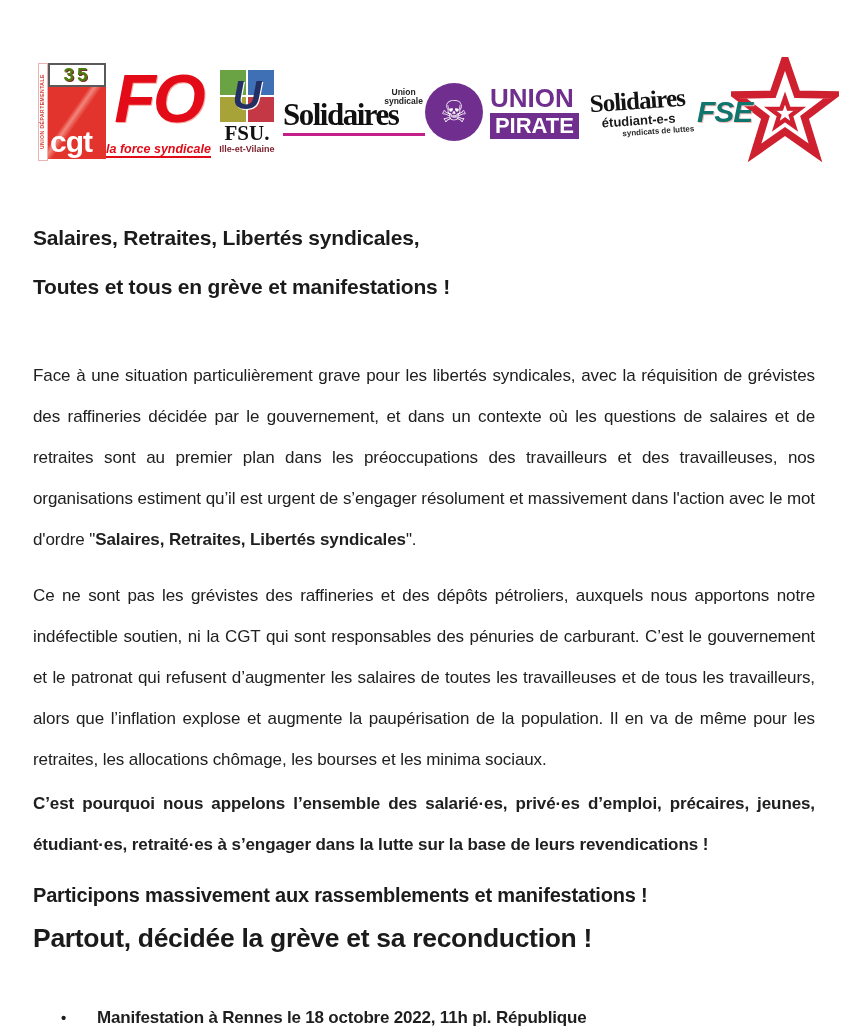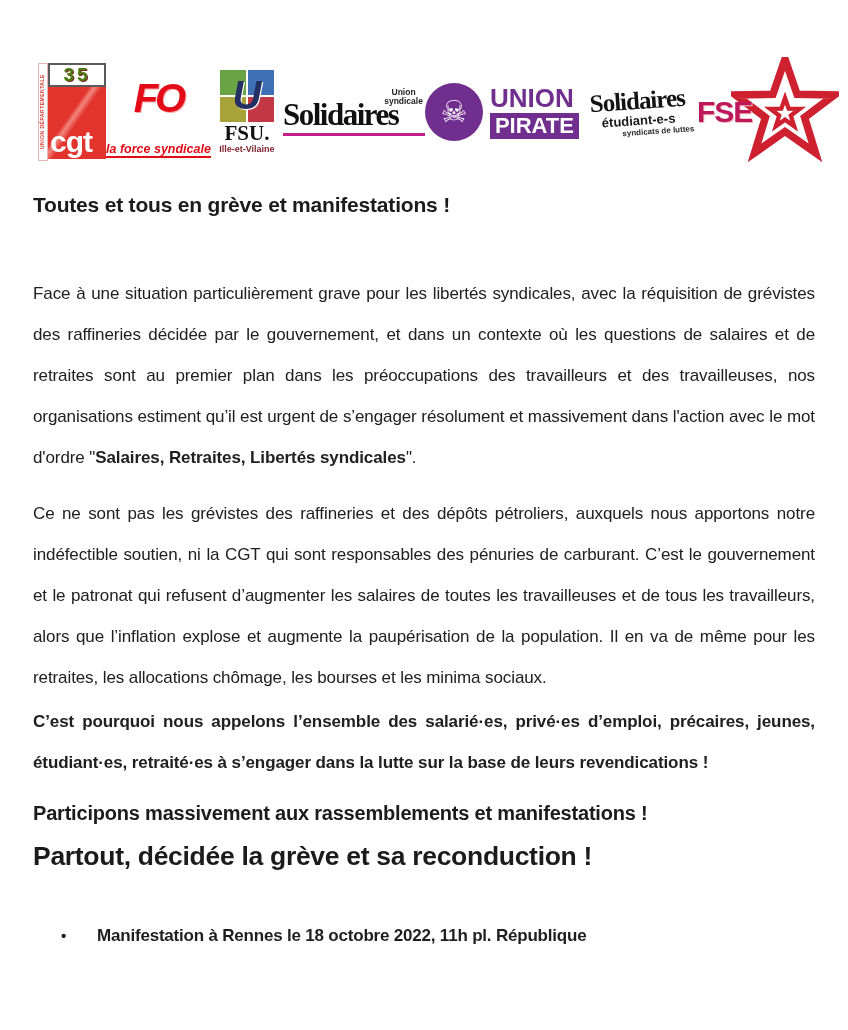--- a/index.html
+++ b/index.html
@@ -33,21 +33,21 @@
     width:58px; height:72px; background:#e2342c; position:relative;
     background-image:linear-gradient(125deg, rgba(255,255,255,0) 38%, rgba(255,200,190,.55) 43%, rgba(255,255,255,0) 50%);
   }
   .cgt-name {
     position:absolute; left:2px; bottom:0px; color:#fff;
     font-weight:800; font-size:30px; letter-spacing:-1px;
   }
   
   .logo-fo { text-align:center; padding-top:6px; }
   .fo-main {
-    color:#e30b17; font-size:40px; font-weight:800; font-style:italic;
+    color:#e30b17; font-size:68px; font-weight:800; font-style:italic;
     line-height:50px; letter-spacing:-3px; text-shadow:1px 1px 0 #f6a9a5;
   }
   .fo-sub {
     color:#e30b17; font-size:12.5px; font-weight:800; font-style:italic;
     border-bottom:2px solid #e30b17; display:inline-block; margin-top:19px;text-align:right;
   }
   
   .logo-fsu { width:72px; text-align:center; }
   .fsu-grid { width:54px; height:52px; margin:0 auto; position:relative; }
   .fsu-q { position:absolute; width:26px; height:25px; }
@@ -84,22 +84,22 @@
   }
   
   .logo-sole { transform:rotate(-4deg); width:118px; text-align:center; }
   .sole-name { font-family:"Liberation Serif", serif; font-weight:800; font-size:25px; letter-spacing:-1px; color:#131313; line-height:26px; }
   .sole-sub { font-size:13px; font-weight:800; color:#1a1a1a; line-height:14px; }
   .sole-tag { font-size:8px; font-weight:700; color:#2a2a2a; text-align:right; padding-right:4px; }
   
   .logo-fse { position:relative; width:142px; height:110px; }
   .fse-star { position:absolute; right:0; top:0; }
   .fse-name {
-    position:absolute; left:0; top:38px; color:#be185d; font-weight:800;
-    font-size:30px; letter-spacing:-1px; text-shadow:1px 1px 0 #f2b9b6;
+    position:absolute; left:0; top:38px; color:#0f766e; font-weight:800;
+    font-size:30px; font-style:italic; letter-spacing:-1px; text-shadow:1px 1px 0 #f2b9b6;
   }
   
   .content { padding:0 33px; }
   .h-main { font-size:21px; font-weight:800; letter-spacing:-.2px; color:#1b1b1b; }
   .h1a { margin-top:58px; }
   .h1b { margin-top:25px; }
   .para { margin-top:0; font-size:17px; line-height:41px; text-align:justify; letter-spacing:-.1px; color:#202020; }
   .p1 { margin-top:56px; }
   .p2 { margin-top:15px; }
   .p3 { margin-top:3px; font-weight:800; }
@@ -172,20 +172,21 @@
         <path d="M50,2 L61.2,34.6 L95.6,35.2 L68.1,55.9 L78.2,88.8 L50,69 L21.8,88.8 L31.9,55.9 L4.4,35.2 L38.8,34.6 Z" fill="#ffffff" stroke="#cf2030" stroke-width="7" stroke-linejoin="miter"></path>
         <path d="M50,38 L53.4,47.8 L63.7,48 L55.4,54.2 L58.5,64.1 L50,58.1 L41.5,64.1 L44.6,54.2 L36.3,48 L46.6,47.8 Z" fill="none" stroke="#cf2030" stroke-width="4"></path>
       </svg>
       <div class="fse-name">FSE</div>
     </div>
 
   </header>
 
   <main class="content">
 
+    <h1 class="h-main h1a">Salaires, Retraites, Libertés syndicales,</h1>
     <h1 class="h-main h1b">Toutes et tous en grève et manifestations !</h1>
 
     <p class="para p1"><span>Face à une situation particulièrement grave pour les libertés syndicales, avec la réquisition de grévistes des raffineries décidée par le gouvernement, et dans un contexte où les questions de salaires et de retraites sont au premier plan dans les préoccupations des travailleurs et des travailleuses, nos organisations estiment qu’il est urgent de s’engager résolument et massivement dans l'action avec le mot d'ordre "</span><span class="bold-inline">Salaires, Retraites, Libertés syndicales</span><span>".</span></p>
 
     <p class="para p2">Ce ne sont pas les grévistes des raffineries et des dépôts pétroliers, auxquels nous apportons notre indéfectible soutien, ni la CGT qui sont responsables des pénuries de carburant. C’est le gouvernement et le patronat qui refusent d’augmenter les salaires de toutes les travailleuses et de tous les travailleurs, alors que l’inflation explose et augmente la paupérisation de la population. Il en va de même pour les retraites, les allocations chômage, les bourses et les minima sociaux.</p>
 
     <p class="para p3">C’est pourquoi nous appelons l’ensemble des salarié·es, privé·es d’emploi, précaires, jeunes, étudiant·es, retraité·es à s’engager dans la lutte sur la base de leurs revendications !</p>
 
     <h2 class="h-main h-participons">Participons massivement aux rassemblements et manifestations !</h2>
     <h2 class="h-main h-partout">Partout, décidée la grève et sa reconduction !</h2>

